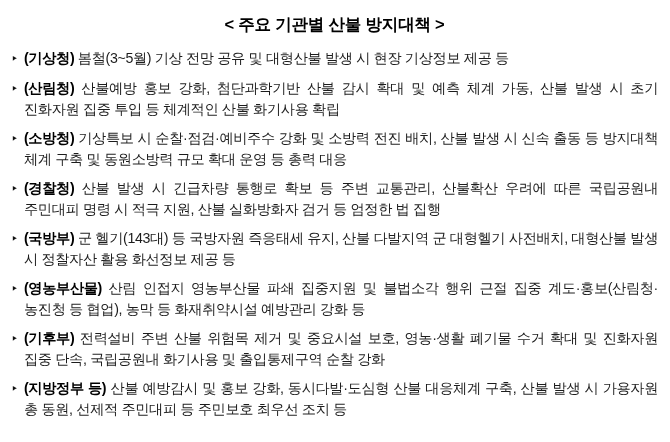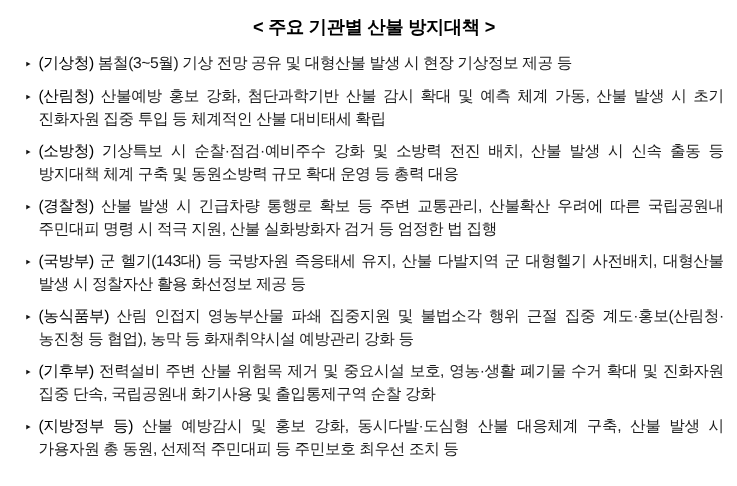--- a/index.html
+++ b/index.html
@@ -11,21 +11,21 @@
     height: 442px;
     background: #ffffff;
     font-family: "Liberation Sans", "DejaVu Sans", sans-serif;
     color: #1a1a1a;
     overflow: hidden;
   }
   .page {
     width: 670px;
     height: 338px;
     box-sizing: border-box;
-    padding: 10px 12px 6px 22px;
+    padding: 10px 12px 6px 11px;
     position: relative;
   }
   .doc-title {
     text-align: center;
     font-size: 16.5px;
     font-weight: bold;
     letter-spacing: -0.2px;
     margin: 4px 0 12px 0;
     color: #000000;
   }
@@ -49,21 +49,21 @@
   .item-body {
     flex: 1 1 auto;
     font-size: 14.2px;
     line-height: 20.5px;
     letter-spacing: -0.35px;
     text-align: justify;
     text-justify: inter-character;
     word-break: keep-all;
   }
   .org {
-    font-weight: normal;
+    font-weight: bold;
     color: #000000;
   }
   .txt {
     color: #1c1c1c;
     margin-top: 25px;
   }
 </style>
 </head>
 <body>
 
@@ -78,21 +78,21 @@
       <div class="item-body">
         <span class="org">(기상청)</span>
         <span class="txt">봄철(3~5월) 기상 전망 공유 및 대형산불 발생 시 현장 기상정보 제공 등</span>
       </div>
     </div>
 
     <div class="item">
       <span class="bullet">‣</span>
       <div class="item-body">
         <span class="org">(산림청)</span>
-        <span class="txt">산불예방 홍보 강화, 첨단과학기반 산불 감시 확대 및 예측 체계 가동, 산불 발생 시 초기 진화자원 집중 투입 등 체계적인 산불 대비태세 확립</span>
+        <span class="txt">산불예방 홍보 강화, 첨단과학기반 산불 감시 확대 및 예측 체계 가동, 산불 발생 시 초기 진화자원 집중 투입 등 체계적인 산불 화기사용 확립</span>
       </div>
     </div>
 
     <div class="item">
       <span class="bullet">‣</span>
       <div class="item-body">
         <span class="org">(소방청)</span>
         <span class="txt">기상특보 시 순찰·점검·예비주수 강화 및 소방력 전진 배치, 산불 발생 시 신속 출동 등 방지대책 체계 구축 및 동원소방력 규모 확대 운영 등 총력 대응</span>
       </div>
     </div>
@@ -109,21 +109,21 @@
       <span class="bullet">‣</span>
       <div class="item-body">
         <span class="org">(국방부)</span>
         <span class="txt">군 헬기(143대) 등 국방자원 즉응태세 유지, 산불 다발지역 군 대형헬기 사전배치, 대형산불 발생 시 정찰자산 활용 화선정보 제공 등</span>
       </div>
     </div>
 
     <div class="item">
       <span class="bullet">‣</span>
       <div class="item-body">
-        <span class="org">(농식품부)</span>
+        <span class="org">(영농부산물)</span>
         <span class="txt">산림 인접지 영농부산물 파쇄 집중지원 및 불법소각 행위 근절 집중 계도·홍보(산림청·농진청 등 협업), 농막 등 화재취약시설 예방관리 강화 등</span>
       </div>
     </div>
 
     <div class="item">
       <span class="bullet">‣</span>
       <div class="item-body">
         <span class="org">(기후부)</span>
         <span class="txt">전력설비 주변 산불 위험목 제거 및 중요시설 보호, 영농·생활 폐기물 수거 확대 및 진화자원 집중 단속, 국립공원내 화기사용 및 출입통제구역 순찰 강화</span>
       </div>

